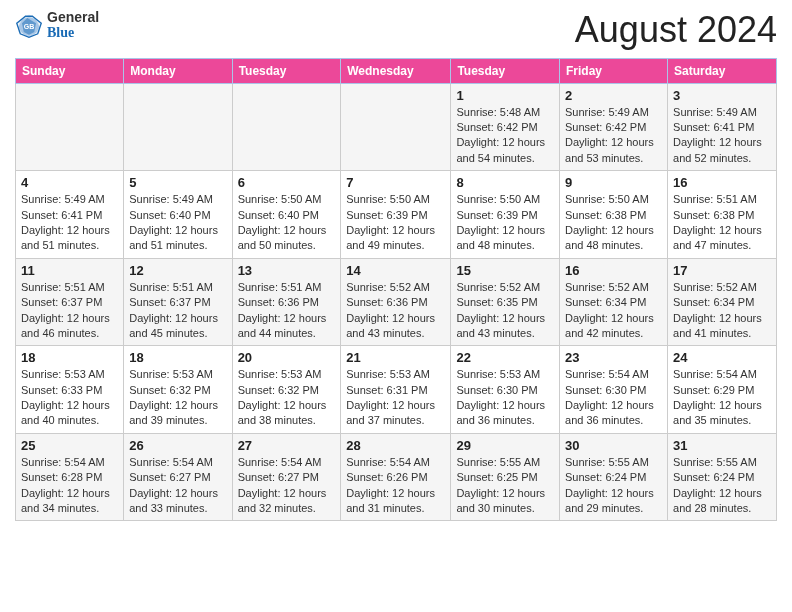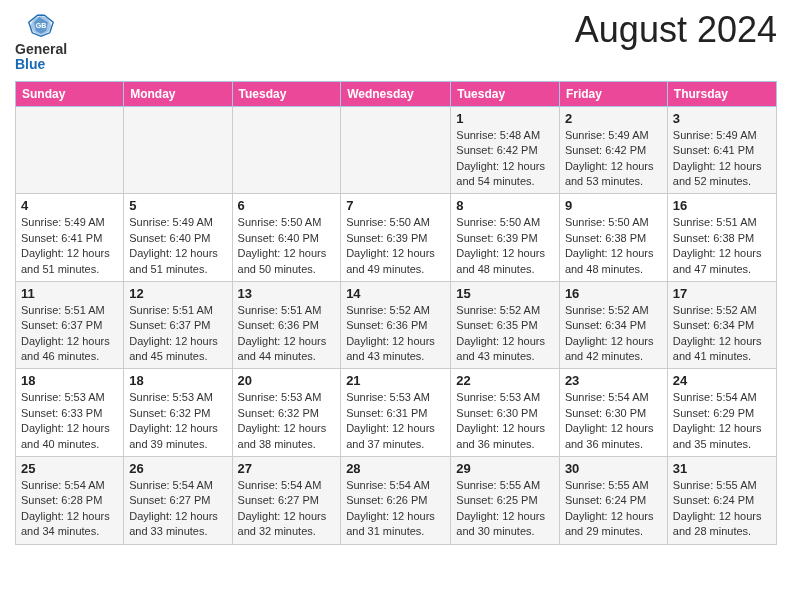--- a/index.html
+++ b/index.html
@@ -18,36 +18,36 @@
     .header {
       display: flex;
       justify-content: space-between;
       align-items: flex-start;
       margin-bottom: 8px;
     }
     .logo {
       display: flex;
       align-items: center;
       gap: 4px;
-      flex-direction: column;
     }
     .logo-text {
       display: flex;
       flex-direction: column;
       line-height: 1.1;
     }
     .logo-general {
       font-size: 14px;
       font-weight: bold;
       color: #333;
     }
     .logo-blue {
       font-size: 14px;
       font-weight: bold;
       color: #1a6bb5;
+      font-family: Liberation Serif, serif;
     }
     .logo-icon {
       width: 28px;
       height: 28px;
     }
     .title-block {
       text-align: right;
     }
     .main-title {
       font-size: 36px;
@@ -131,21 +131,21 @@
 
   <table class="calendar">
     <thead>
       <tr>
       <th>Sunday</th>
           <th>Monday</th>
           <th>Tuesday</th>
           <th>Wednesday</th>
           <th>Tuesday</th>
           <th>Friday</th>
-          <th>Thursday</th>
+          <th>Saturday</th>
         </tr>
     </thead>
     <tbody id="calendar-body">
     <tr>
           <td class="empty-cell"></td>
           <td class="empty-cell"></td>
           <td class="empty-cell"></td>
           <td class="empty-cell"></td>
           <td>
             <span class="day-number">1</span>

